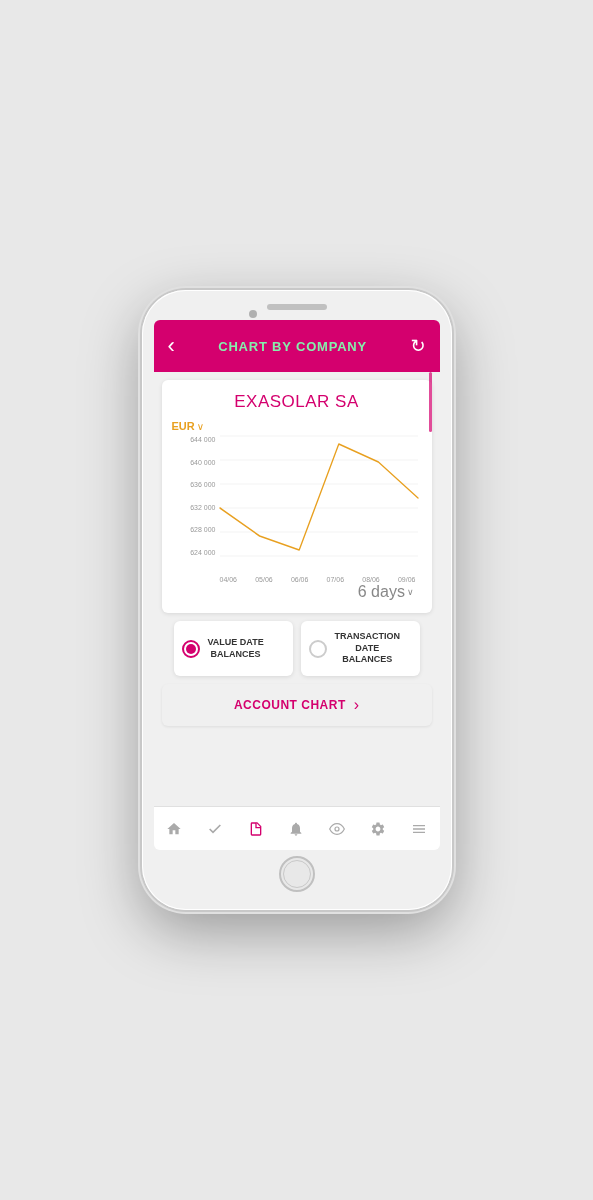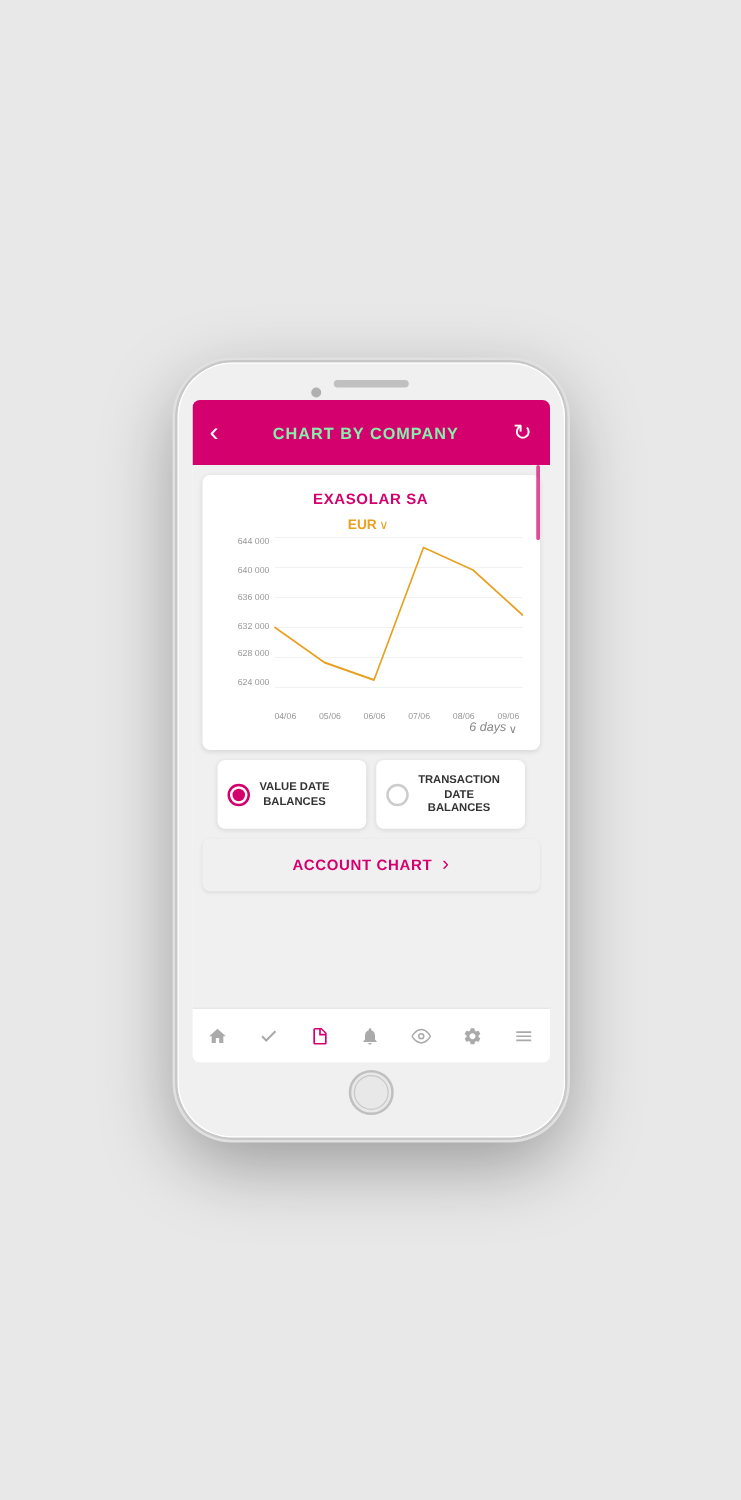--- a/index.html
+++ b/index.html
@@ -115,29 +115,29 @@
       background: #fff;
       margin: 8px 8px 0 8px;
       border-radius: 6px;
       padding: 12px 10px 0 10px;
       box-shadow: 0 1px 4px rgba(0,0,0,0.1);
     }
 
     .company-name {
       text-align: center;
       color: #d4006e;
-      font-size: 12px;
-      font-weight: 700;
+      font-size: 17px;
+      font-weight: 400;
       letter-spacing: 0.5px;
       margin-bottom: 8px;
     }
 
     .currency-row {
       display: flex;
-      justify-content: center;
+      justify-content: flex-start;
       align-items: center;
       padding-right: 4px;
     }
 
     .currency-label {
       color: #e8a020;
       font-size: 11px;
       font-weight: 600;
     }
 
@@ -198,22 +198,21 @@
     .days-row {
       display: flex;
       justify-content: flex-end;
       align-items: center;
       padding-right: 4px;
       padding-bottom: 4px;
     }
 
     .days-label {
       color: #888;
-      font-size: 10px;
-      font-style: italic;
+      font-size: 16px;
       margin-left: 28px;
     }
 
     .days-arrow {
       color: #888;
       font-size: 9px;
       margin-left: 2px;
     }
 
     

